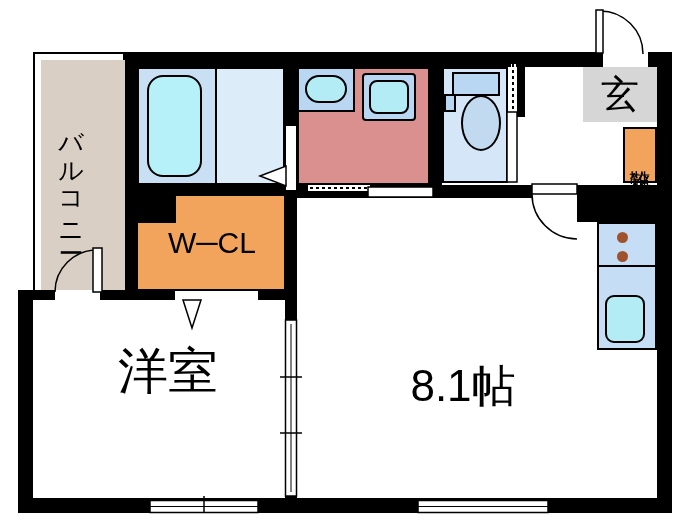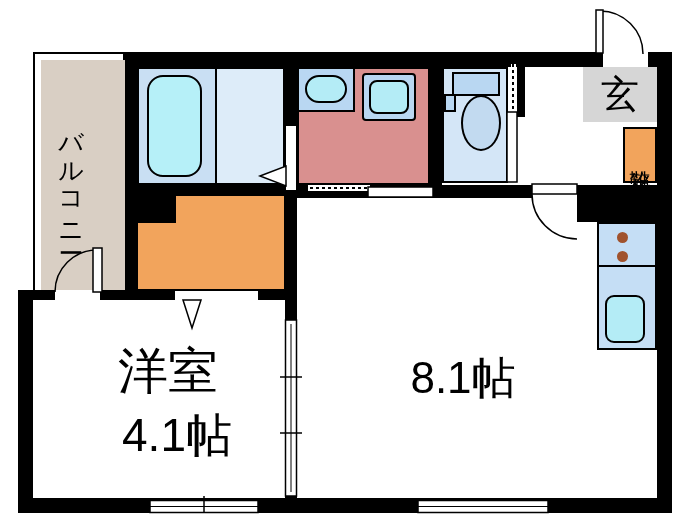--- a/index.html
+++ b/index.html
@@ -123,18 +123,18 @@
       <line x1="204" y1="496" x2="204" y2="512" stroke="#000" stroke-width="1.5"></line>
     </g>
 
     <g>
       <rect x="418" y="500.5" width="130" height="12" fill="#fff" stroke="#000" stroke-width="1.5"></rect>
       <line x1="418" y1="506.5" x2="548" y2="506.5" stroke="#000" stroke-width="1"></line>
     </g>
   </svg>
 
   <div class="lbl vtext" style="left:56px;top:88px;width:32px;height:180px;font-size:25px;">バルコニー</div>
+  <div class="lbl" style="left:139px;top:224px;width:146px;height:38px;font-size:30px;">W─CL</div>
   <div class="lbl" style="left:583px;top:67px;width:74px;height:55px;font-size:38px;">玄</div>
   <div class="lbl vtext" style="left:623px;top:128px;width:34px;height:54px;font-size:21px;letter-spacing:1px;">靴箱</div>
-  <div class="lbl" style="left:383px;top:352px;width:160px;height:52px;font-size:44px;">8.1帖</div>
+  <div class="lbl" style="left:383px;top:360px;width:160px;height:52px;font-size:44px;">8.1帖</div>
   <div class="lbl" style="left:100px;top:342px;width:136px;height:58px;font-size:50px;">洋室</div>
-  <div class="lbl" style="left:98px;top:408px;width:158px;height:56px;font-size:46px;">4.1帖</div>
 </div>
 
 </body></html>

